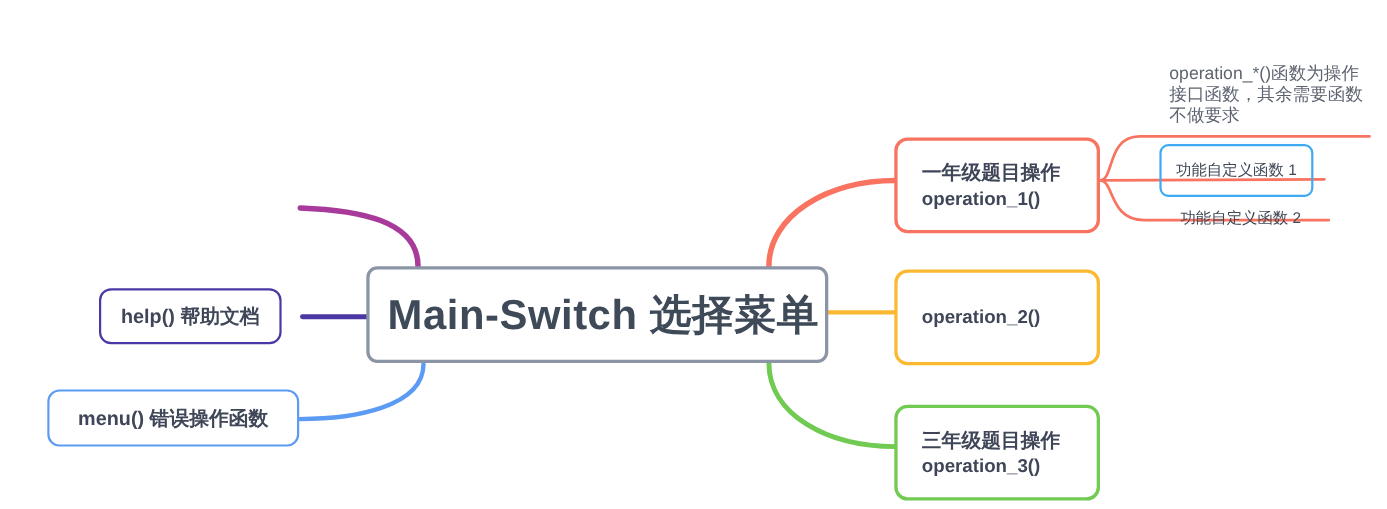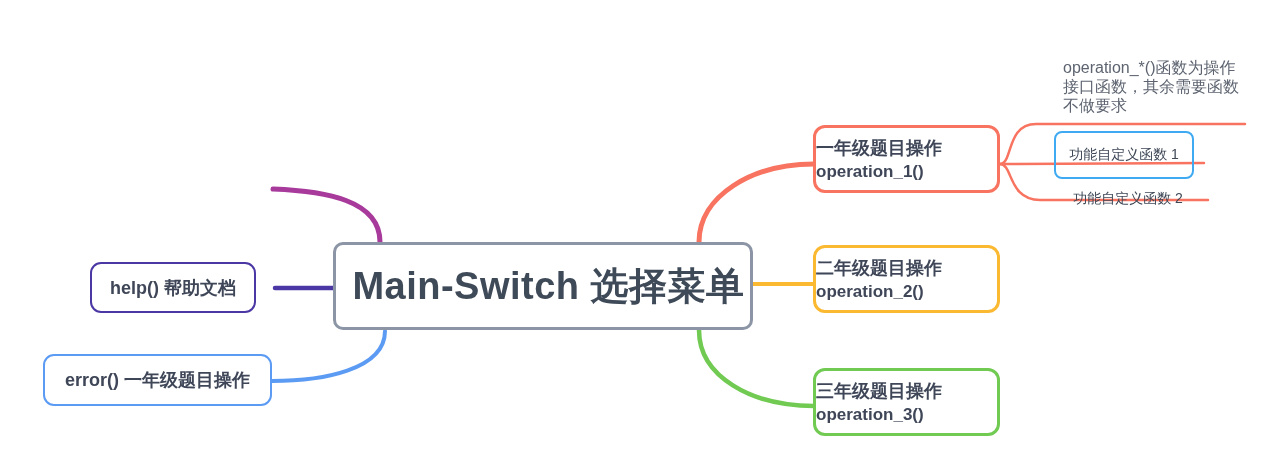--- a/index.html
+++ b/index.html
@@ -40,25 +40,26 @@
     left: 333px; top: 242px; width: 420px; height: 88px;
     border: 3px solid #8b95a5;
     border-radius: 10px;
     font-size: 38px;
     font-weight: 700;
     color: #3f4a59;
     letter-spacing: 0.5px;
     padding-left: 11px;
   }
   .topic-right {
-    width: 187px; height: 68px;
+    width: 187px; height: 87px;
     border-width: 3px;
     border-style: solid;
     border-radius: 12px;
     justify-content: flex-start;
+    padding-left: 22px;
   }
   .topic-op1 { left: 813px; top: 125px; border-color: #f87360; }
   .topic-op2 { left: 813px; top: 245px; border-color: #fbb931; }
   .topic-op3 { left: 813px; top: 368px; border-color: #71ca52; }
   .topic-right .t1 { font-size: 18px; font-weight: 700; line-height: 24px; display: block; }
   .topic-right .t2 { font-size: 17px; font-weight: 700; line-height: 23px; display: block; }
   .subtopic-1 {
     position: absolute;
     left: 1054px; top: 131px; width: 140px; height: 48px;
     border: 2.5px solid #3fa9f2;
@@ -107,36 +108,35 @@
 
     <path d="M 1000 164 C 1013 164, 1006 124, 1036 124 L 1245 124" stroke-width="2.5" stroke-linecap="round" stroke="#f87360"></path>
     <path d="M 1000 164 L 1204 163" stroke-width="2.5" stroke-linecap="round" stroke="#f87360"></path>
     <path d="M 1000 164 C 1013 164, 1008 200, 1040 200 L 1208 200" stroke-width="2.5" stroke-linecap="round" stroke="#f87360"></path>
   </svg>
 
   <div class="topic topic-left topic-help">
     <span>help() 帮助文档</span>
   </div>
   <div class="topic topic-left topic-error">
-    <span>error() 一年级题目操作</span>
+    <span>menu() 错误操作函数</span>
   </div>
 
   <div class="topic topic-root">
     <span>Main-Switch 选择菜单</span>
   </div>
 
   <div class="topic topic-right topic-op1">
     <div>
       <span class="t1">一年级题目操作</span>
       <span class="t2">operation_1()</span>
     </div>
   </div>
   <div class="topic topic-right topic-op2">
     <div>
-      <span class="t1">二年级题目操作</span>
       <span class="t2">operation_2()</span>
     </div>
   </div>
   <div class="topic topic-right topic-op3">
     <div>
       <span class="t1">三年级题目操作</span>
       <span class="t2">operation_3()</span>
     </div>
   </div>
 

